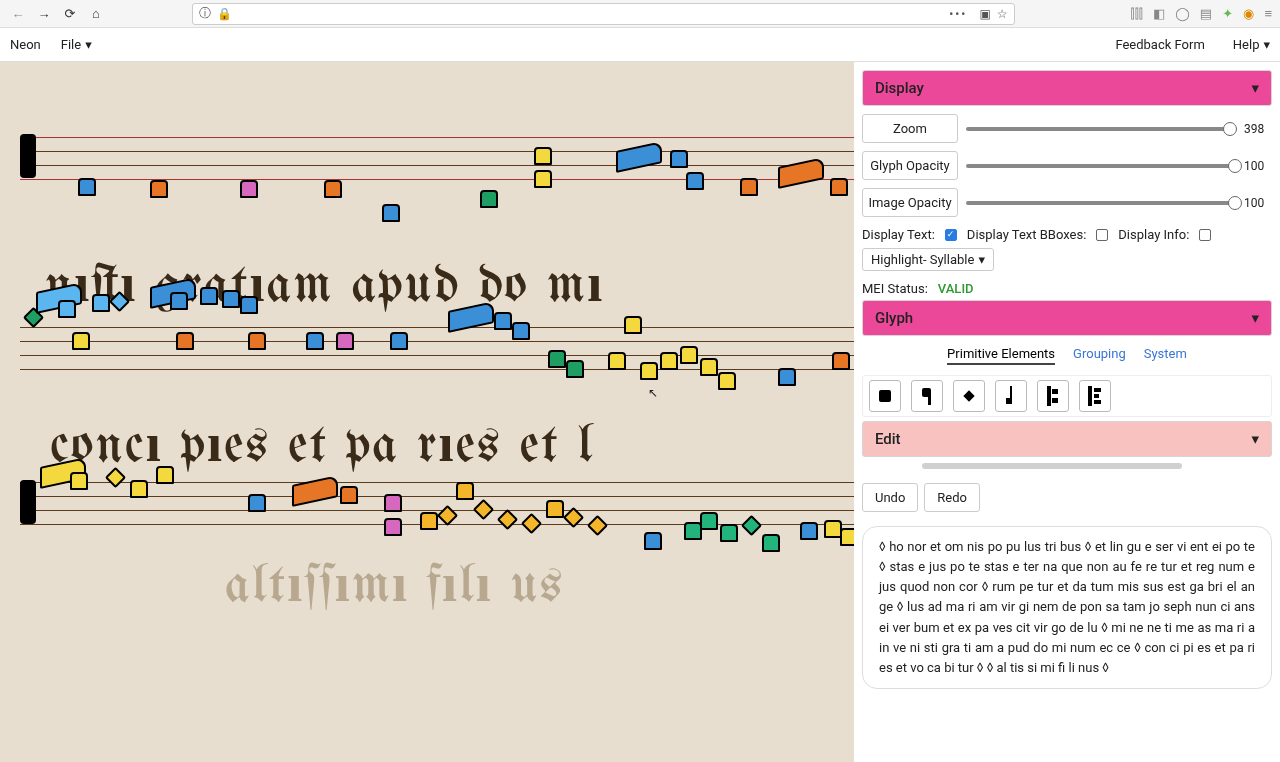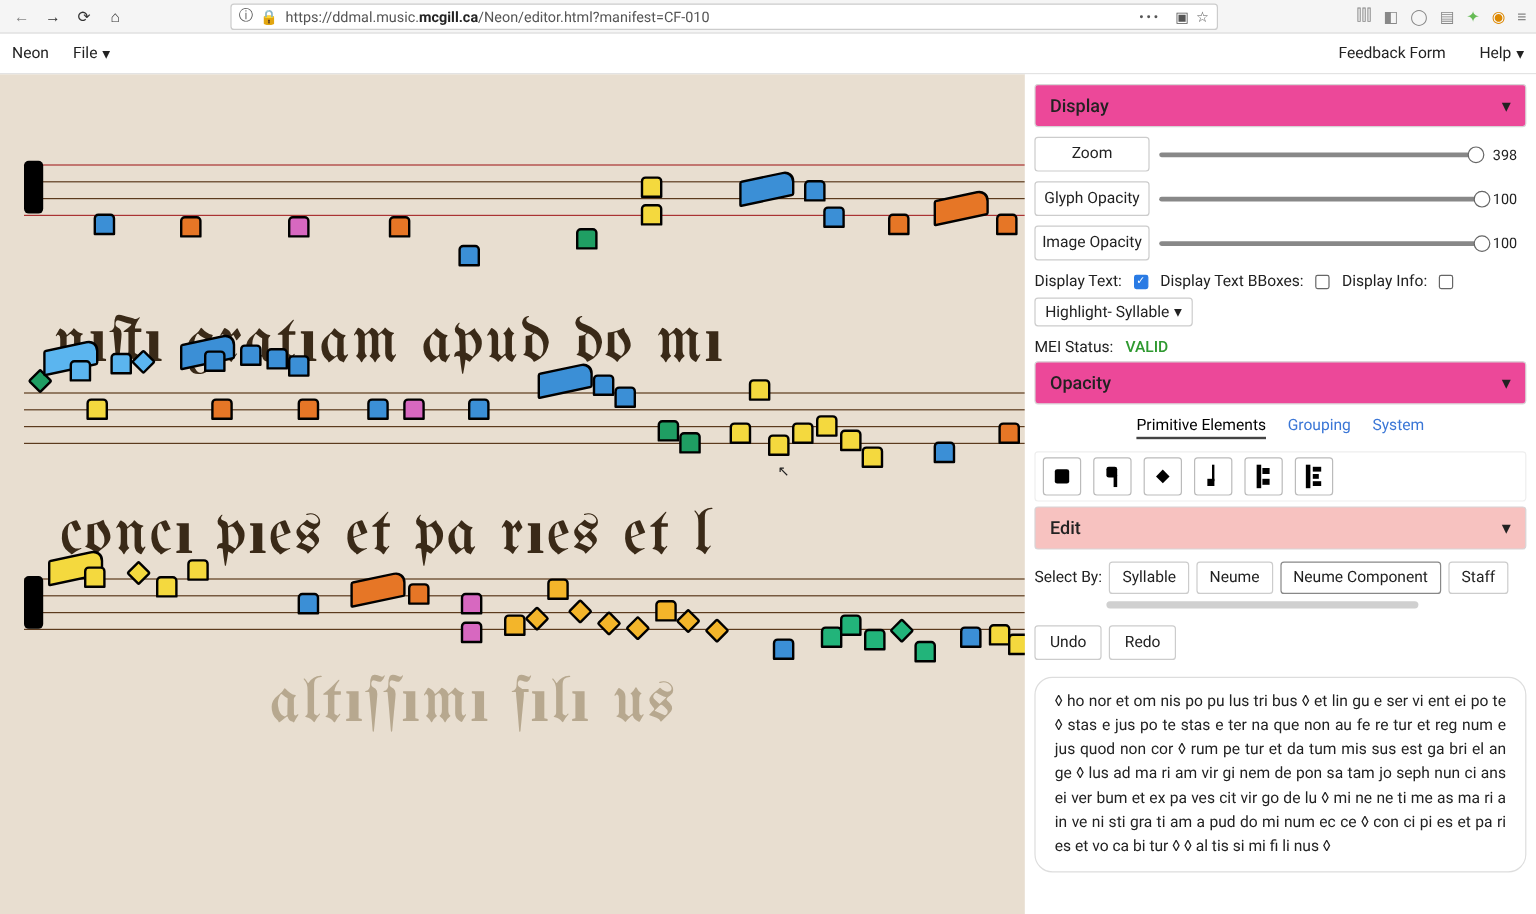--- a/index.html
+++ b/index.html
@@ -77,23 +77,20 @@
 <body>
 
 <div class="browser-bar">
   <div class="nav-btn">←</div>
   <div class="nav-btn enabled">→</div>
   <div class="nav-btn enabled">⟳</div>
   <div class="nav-btn enabled">⌂</div>
   <div class="addr-bar">
     <span>ⓘ</span>
     <span class="lock">🔒</span>
-    <span class="url-text">
-      <span>https://ddmal.music.</span><b>mcgill.ca</b><span>/Neon/editor.html?manifest=CF-010</span>
-    </span>
     <span style="margin-left:auto;letter-spacing:2px">•••</span>
     <span style="margin-left:6px">▣</span>
     <span>☆</span>
   </div>
   <div class="chrome-icons">
     <span>⫿⫿⫿</span>
     <span>◧</span>
     <span>◯</span>
     <span>▤</span>
     <span style="color:#6b5">✦</span>
@@ -252,21 +249,21 @@
           <span>▾</span>
       </span>
     </div>
 
     <div class="opt-row">
       <span>MEI Status: </span>
       <span class="valid">VALID</span>
     </div>
 
     <div class="panel-hdr">
-      <span>Opacity</span>
+      <span>Glyph</span>
         <span>▾</span>
     </div>
 
     <div class="subnav">
       <a class="active">Primitive Elements</a>
       <a class="link">Grouping</a>
       <a class="link">System</a>
     </div>
 
     <div class="glyph-row">
@@ -307,27 +304,20 @@
             <rect x="6" y="14" width="7" height="4" fill="#000"></rect>
           </svg>
         </div>
     </div>
 
     <div class="panel-hdr edit">
       <span>Edit</span>
         <span>▾</span>
     </div>
 
-    <div class="sel-row">
-      <span>Select By:</span>
-      <span class="sel-btn">Syllable</span>
-      <span class="sel-btn">Neume</span>
-      <span class="sel-btn active">Neume Component</span>
-      <span class="sel-btn">Staff</span>
-    </div>
     <div style="height:6px;background:#d0d0d0;border-radius:3px;margin:6px 0 0 60px;width:260px"></div>
 
     <div class="btns">
       <div class="btn">Undo</div>
       <div class="btn">Redo</div>
     </div>
 
     <div class="text-box">◊ ho nor et om nis po pu lus tri bus ◊ et lin gu e ser vi ent ei po te ◊ stas e jus po te stas e ter na que non au fe re tur et reg num e jus quod non cor ◊ rum pe tur et da tum mis sus est ga bri el an ge ◊ lus ad ma ri am vir gi nem de pon sa tam jo seph nun ci ans ei ver bum et ex pa ves cit vir go de lu ◊ mi ne ne ti me as ma ri a in ve ni sti gra ti am a pud do mi num ec ce ◊ con ci pi es et pa ri es et vo ca bi tur ◊ ◊ al tis si mi fi li nus ◊</div>
 
   </div>

